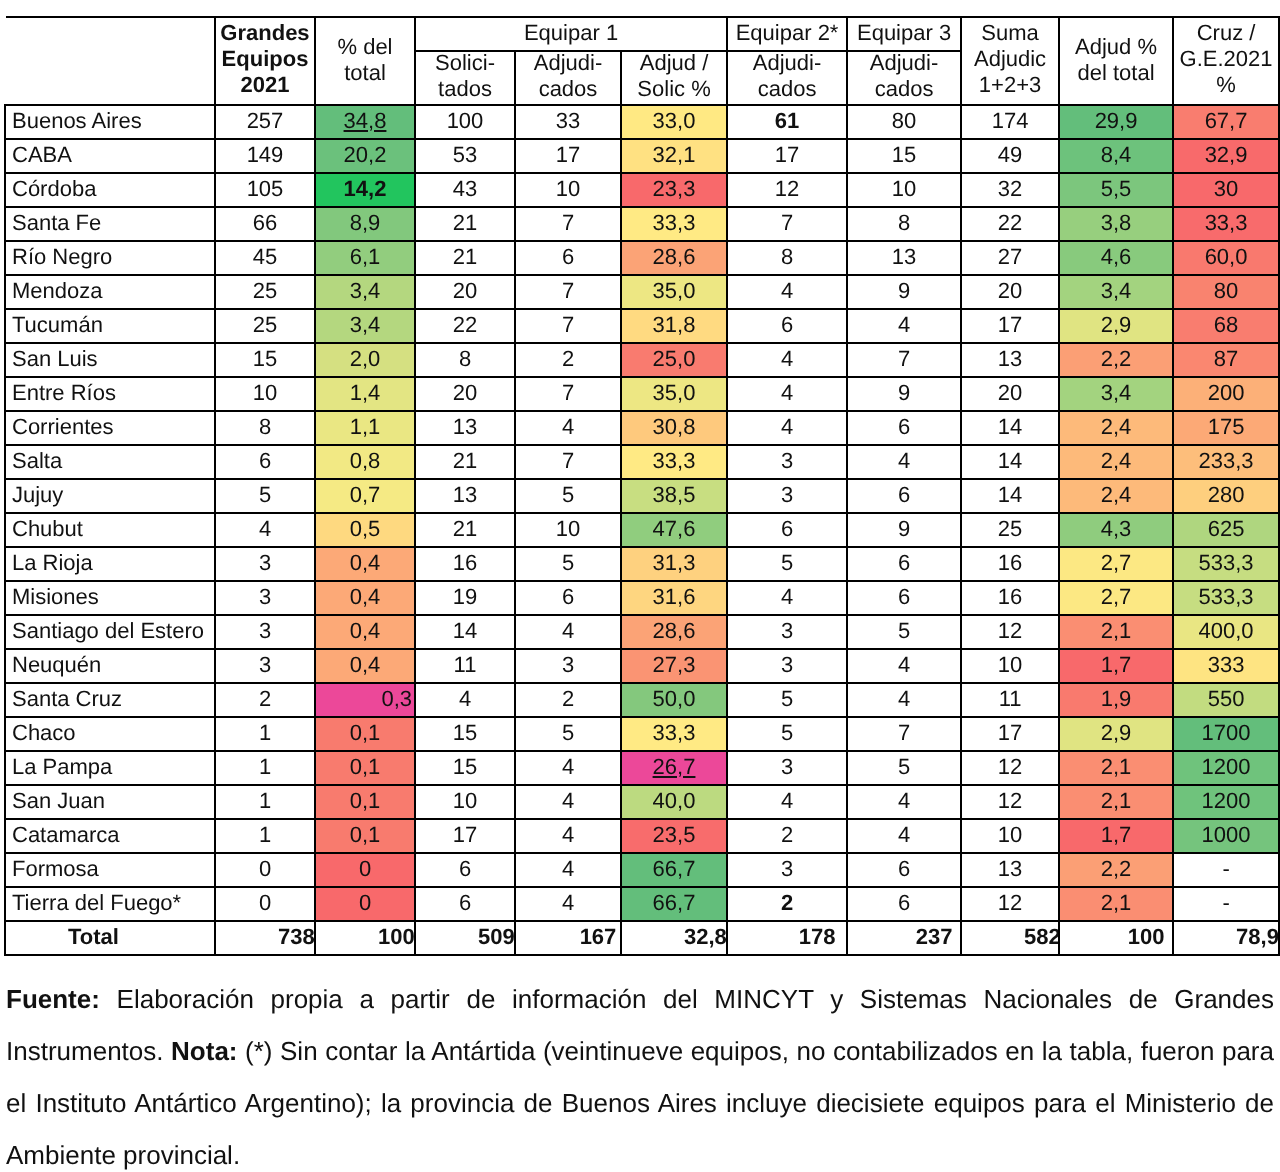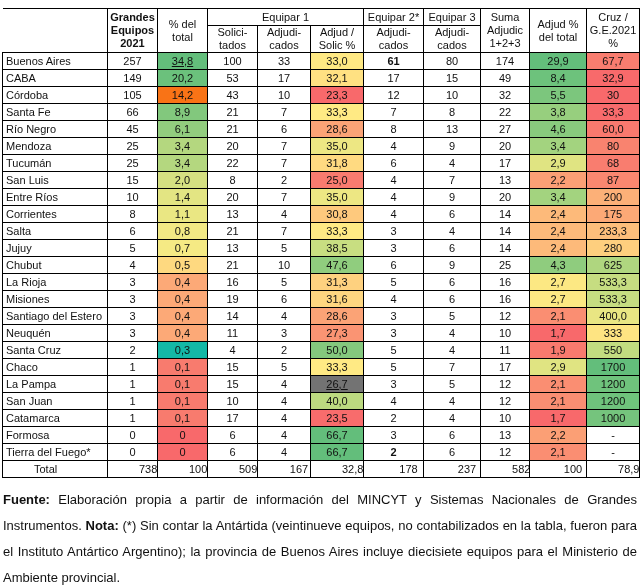--- a/index.html
+++ b/index.html
@@ -21,21 +21,21 @@
   thead th { font-weight:normal; line-height:1.18; padding:1px 1px; }
   thead tr.h1 th { height:16px; }
   thead th.corner { border-left:none; border-bottom:1px solid #000; background:#fff; }
   thead th.bold { font-weight:bold; }
   thead th { border-bottom-width:1px; }
   thead tr.h2 th { height:26px; }
   table.eq thead tr.h1 th, table.eq thead tr.h2 th { border-color:#000; }
   
   tbody td { height:16px; line-height:15px; white-space:nowrap; }
   tbody td.province { text-align:left; padding-left:3px; }
-  tr.total-row td { font-weight:normal;padding-left:31px; }
+  tr.total-row td { font-weight:bold;padding-left:31px; }
 
   .footnote {
     margin:9px 1px 0 1px;
     font-size:13px; line-height:26px; text-align:justify; color:#111;
   }
   .footnote b { font-weight:bold; }
 </style>
 </head>
 <body>
 
@@ -98,21 +98,21 @@
           <td style="background: rgb(255, 225, 130);">32,1</td>
           <td>17</td>
           <td>15</td>
           <td>49</td>
           <td style="background: rgb(109, 194, 124);">8,4</td>
           <td style="background: rgb(248, 106, 107);">32,9</td>
         </tr>
         <tr>
           <td class="province">Córdoba</td>
           <td>105</td>
-          <td style="background: #f97316;">14,2</td>
+          <td style="background: #22c55e; font-weight: bold;">14,2</td>
           <td>43</td>
           <td>10</td>
           <td style="background: rgb(248, 105, 107);">23,3</td>
           <td>12</td>
           <td>10</td>
           <td>32</td>
           <td style="background: rgb(124, 198, 125);">5,5</td>
           <td style="background: rgb(248, 105, 107);">30</td>
         </tr>
         <tr>
@@ -293,21 +293,21 @@
           <td style="background: rgb(250, 148, 115);">27,3</td>
           <td>3</td>
           <td>4</td>
           <td>10</td>
           <td style="background: rgb(248, 105, 107);">1,7</td>
           <td style="background: rgb(254, 228, 130);">333</td>
         </tr>
         <tr>
           <td class="province">Santa Cruz</td>
           <td>2</td>
-          <td style="background: #14b8a6;">0,3</td>
+          <td style="background: #ec4899; text-align: right;">0,3</td>
           <td>4</td>
           <td>2</td>
           <td style="background: rgb(132, 200, 125);">50,0</td>
           <td>5</td>
           <td>4</td>
           <td>11</td>
           <td style="background: rgb(249, 122, 110);">1,9</td>
           <td style="background: rgb(194, 220, 128);">550</td>
         </tr>
         <tr>
@@ -322,21 +322,21 @@
           <td>17</td>
           <td style="background: rgb(224, 228, 130);">2,9</td>
           <td style="background: rgb(99, 190, 123);">1700</td>
         </tr>
         <tr>
           <td class="province">La Pampa</td>
           <td>1</td>
           <td style="background: rgb(248, 123, 110);">0,1</td>
           <td>15</td>
           <td>4</td>
-          <td style="background: #737373; text-decoration: underline;">26,7</td>
+          <td style="background: #ec4899; text-decoration: underline;">26,7</td>
           <td>3</td>
           <td>5</td>
           <td>12</td>
           <td style="background: rgb(250, 142, 114);">2,1</td>
           <td style="background: rgb(111, 195, 124);">1200</td>
         </tr>
         <tr>
           <td class="province">San Juan</td>
           <td>1</td>
           <td style="background: rgb(248, 123, 110);">0,1</td>

